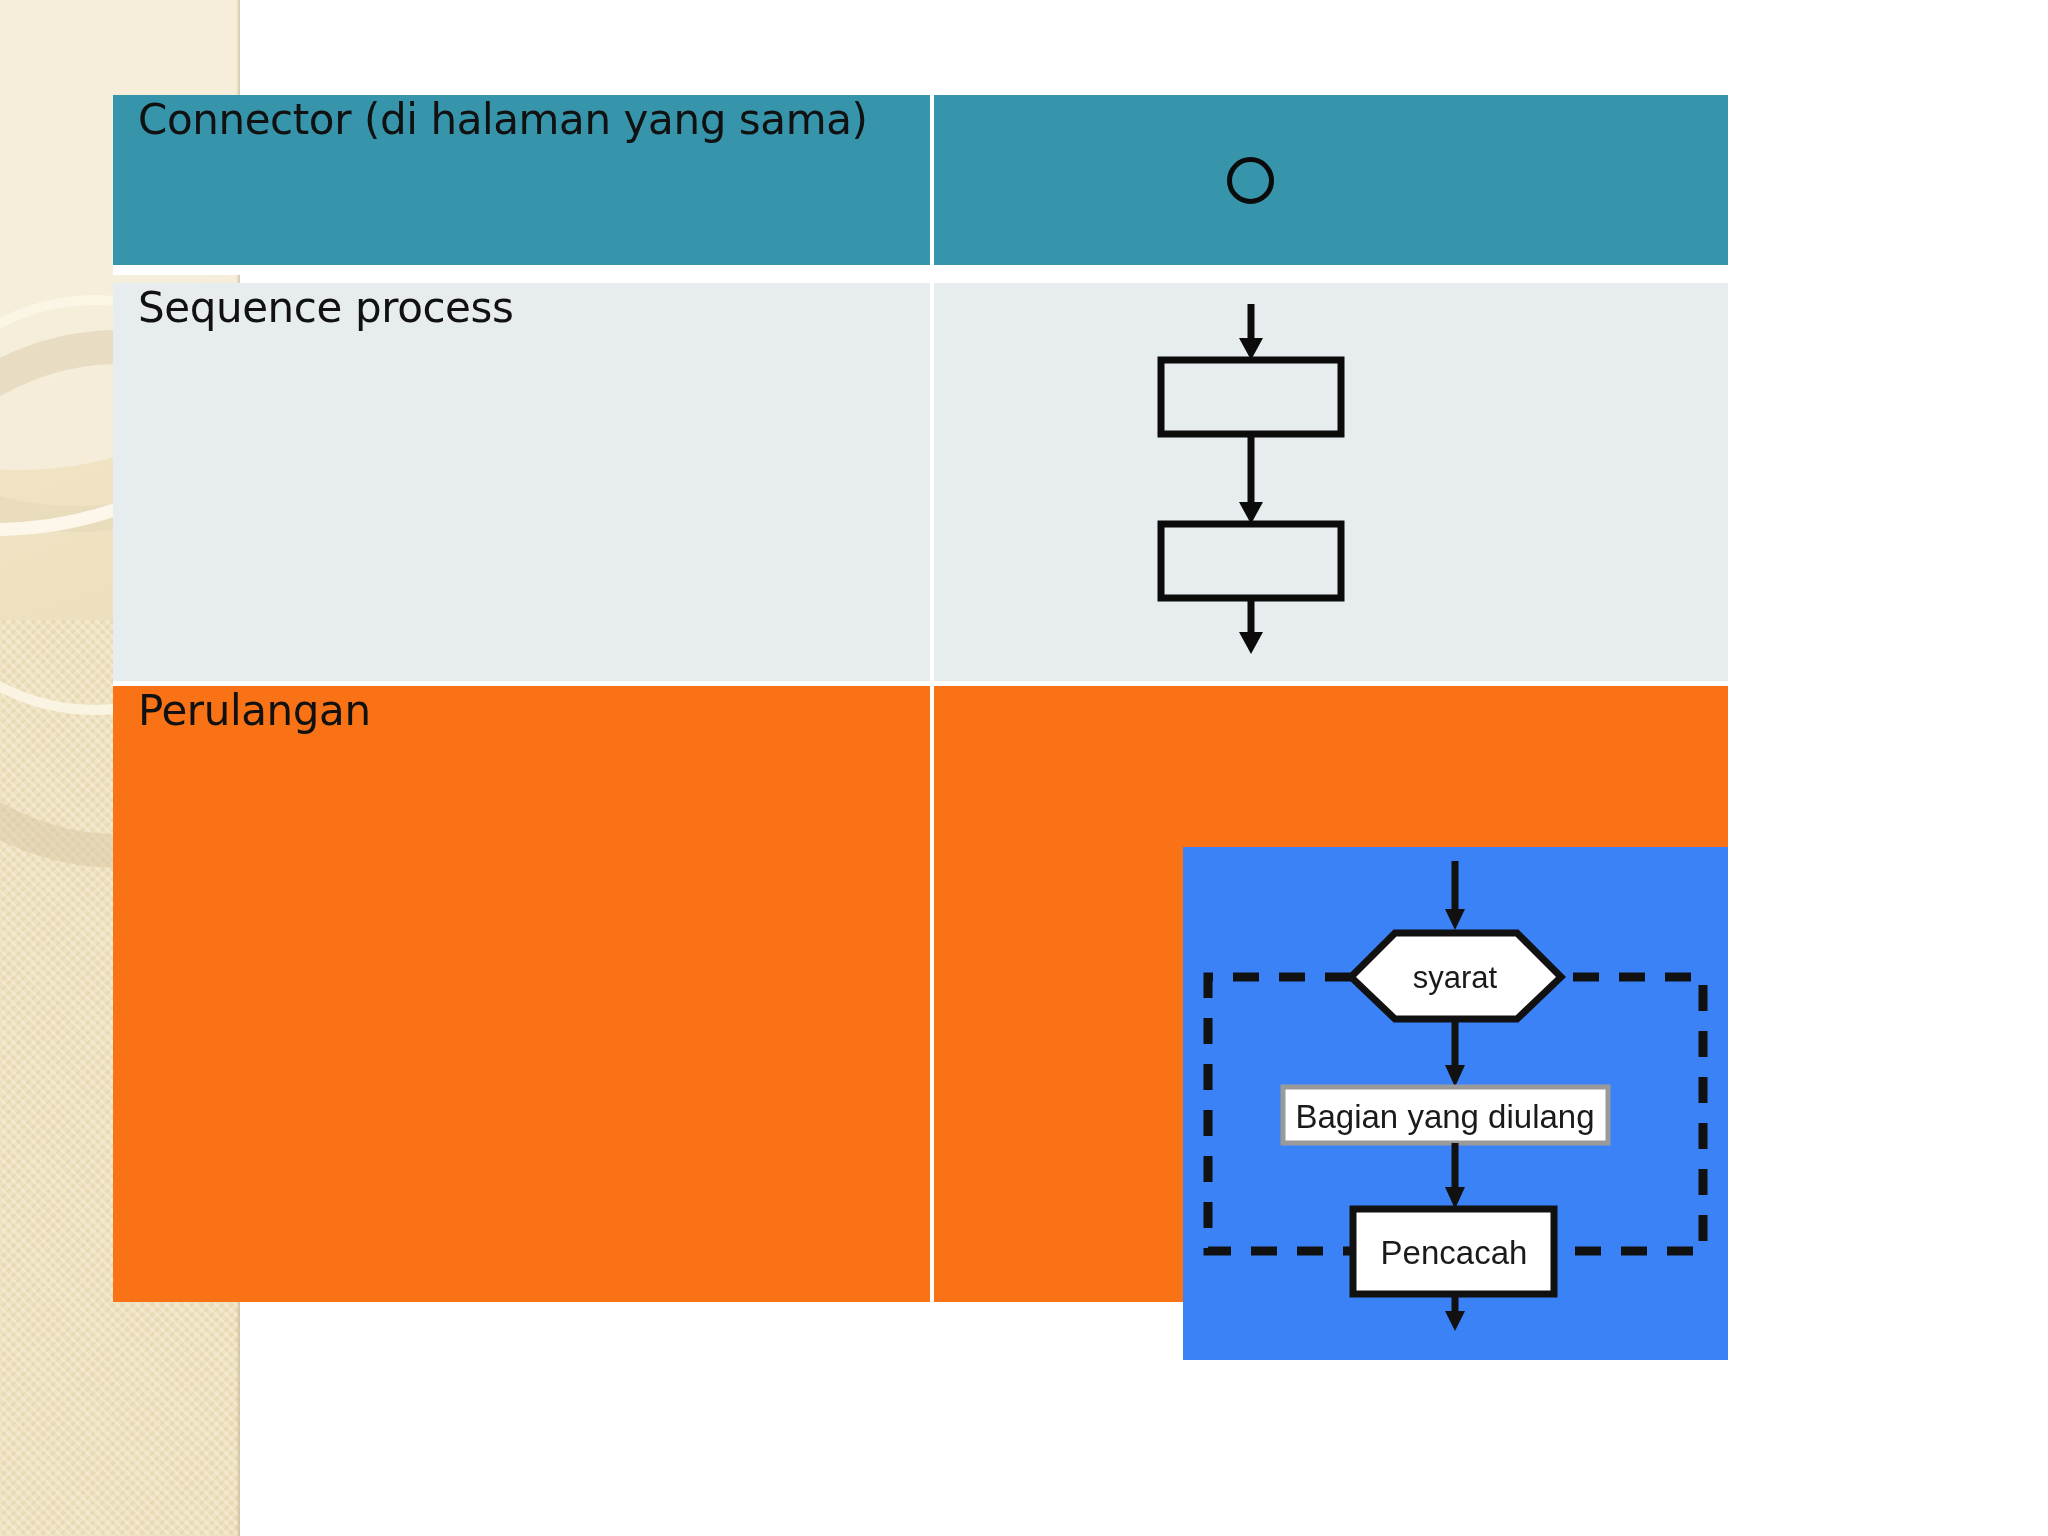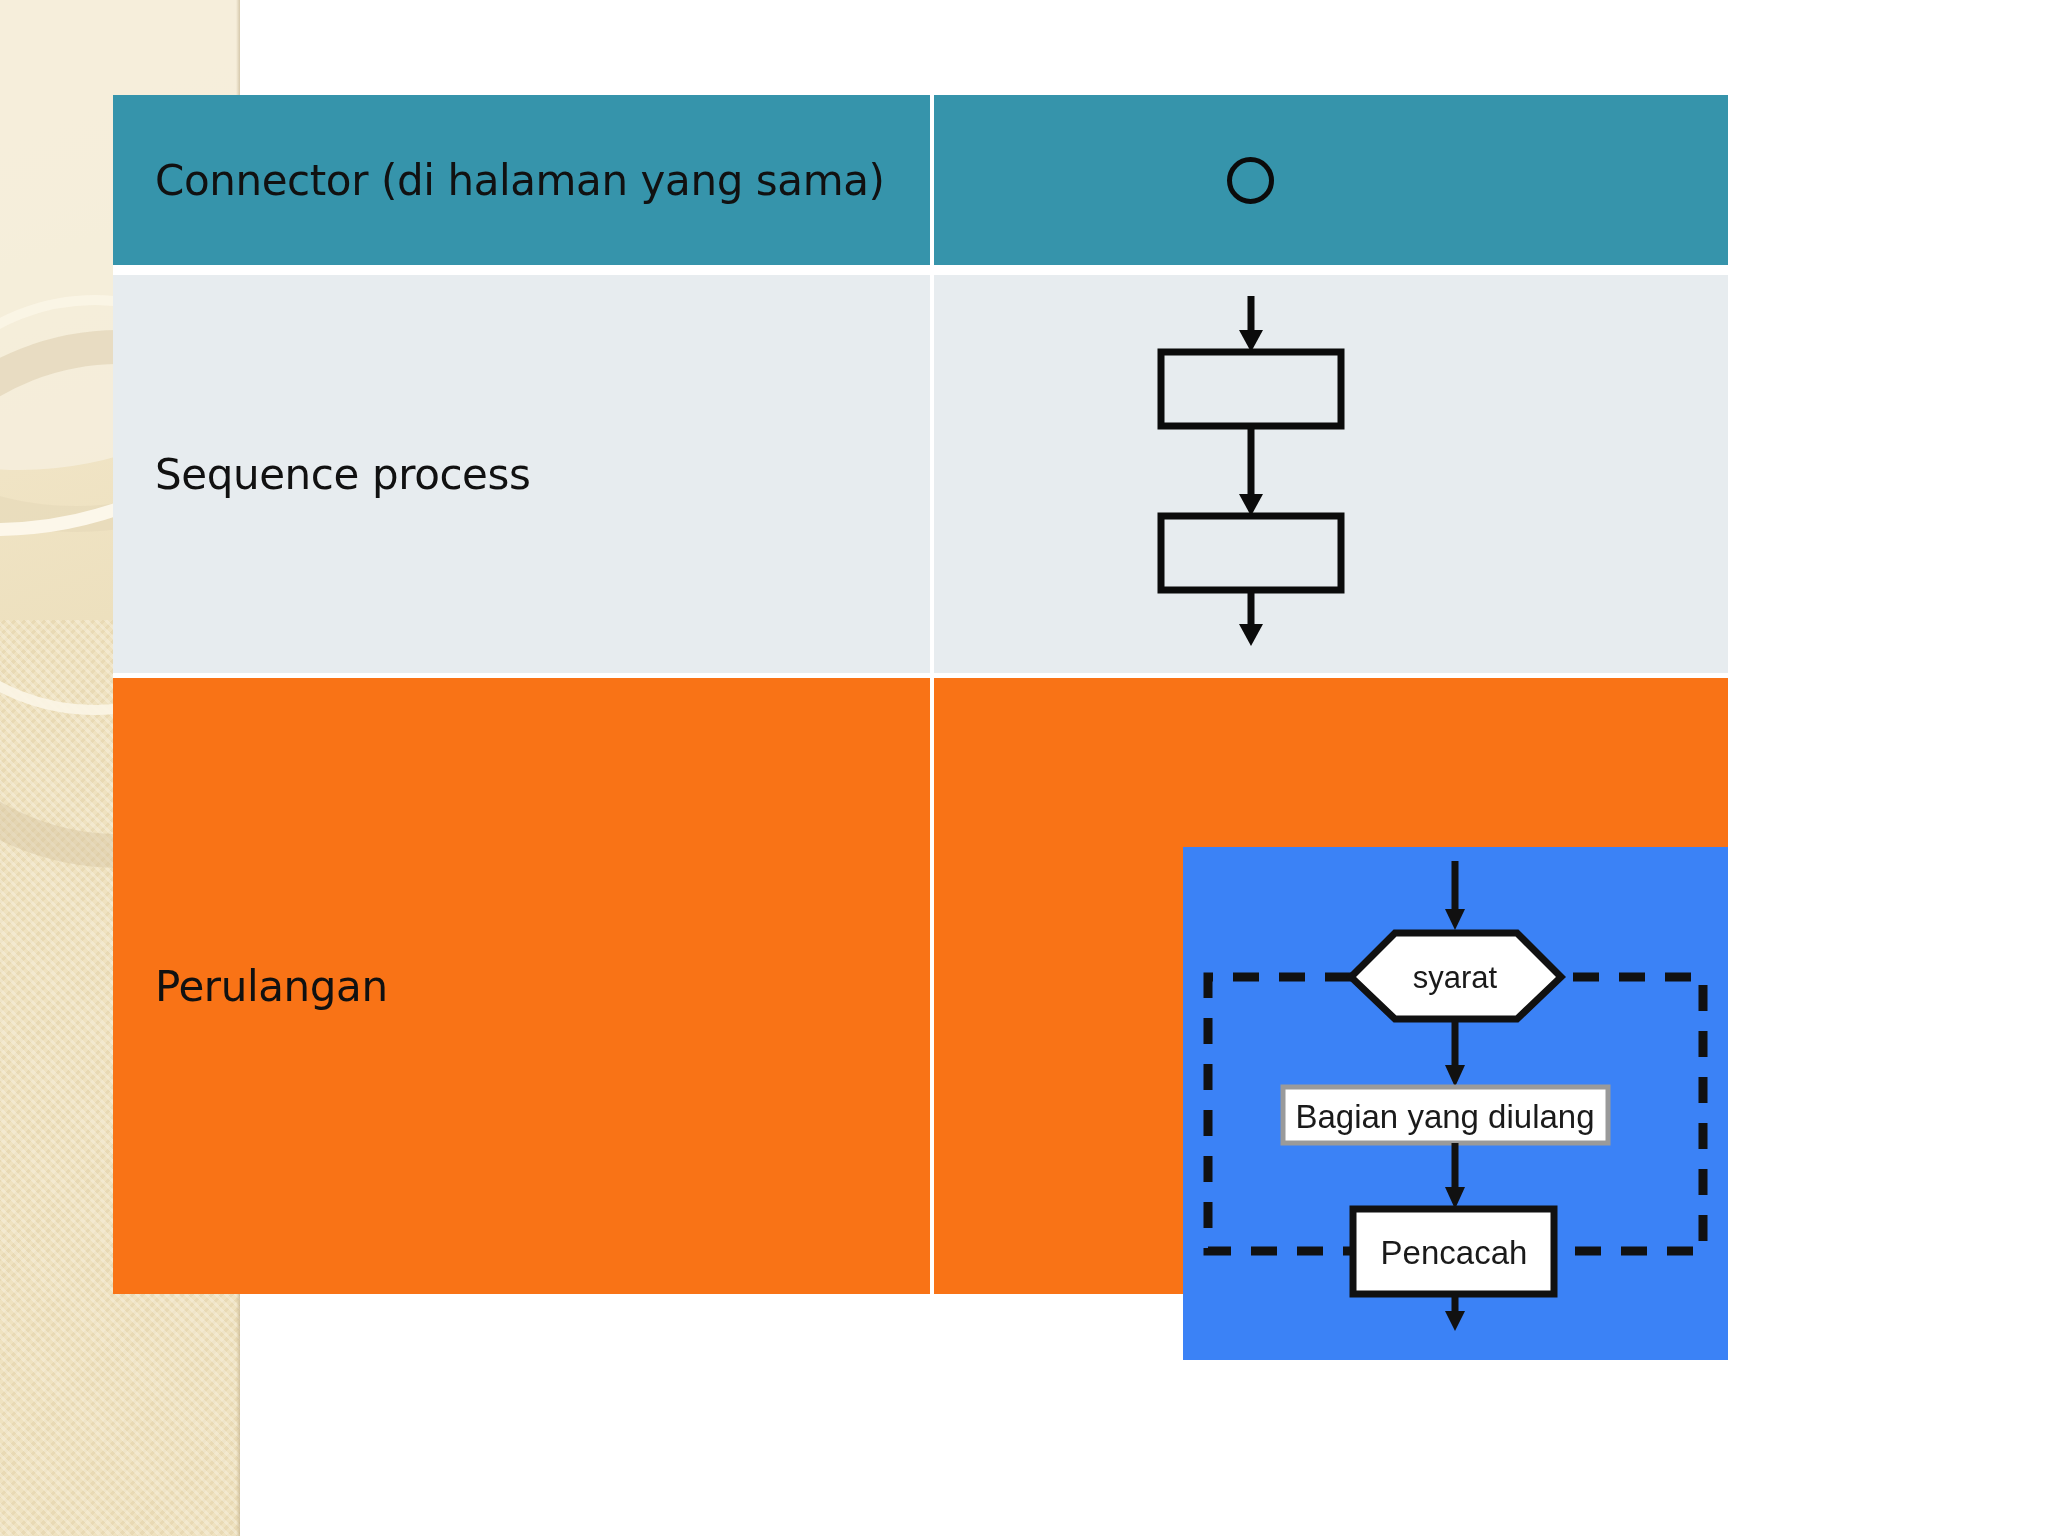--- a/index.html
+++ b/index.html
@@ -68,22 +68,22 @@
   #symbol-table{
     position:absolute;
     left:113px; top:95px;
     width:1615px; height:1312px;
     z-index:3;
     display:flex; flex-direction:column;
   }
   .trow{ display:flex; width:100%; position:relative; }
   .trow .cell-label{
     width:660px; box-sizing:border-box;
-    display:flex; align-items:center;
-    padding-left:42px;
+    display:flex; 
+    padding-left:25px;
   }
   .trow .cell-symbol{
     flex:1; position:relative;
     display:flex; align-items:center; justify-content:center;
   }
   .trow .col-sep{
     position:absolute; left:817px; top:0; bottom:0;
     width:4px; background:#ffffff;
   }
   .row-sep{ width:100%; height:5px; background:#ffffff; }
@@ -93,21 +93,21 @@
     font-size:42px;
     font-weight:400;
     color:#111111;
     letter-spacing:-0.4px;
     white-space:nowrap;
   }
 
   
   #row-header       { height:170px;  background:#3694ab; }
   #row-offpage      { height:118px;  background:#cedce1; }
-  #row-sequence     { height:398px;  background:#e7ecef; }
+  #row-sequence     { height:398px;  background:#e7ecef;margin-top:8px; }
   #row-loop         { height:616px;  background:#f97316; }
 
   
   .sym-circle{
     width:47px;height:47px;border-radius:50%;
     border:5px solid #0b0b0b; box-sizing:border-box;
   }
   .sym-pentagon{
     width:52px;height:54px;
   }

